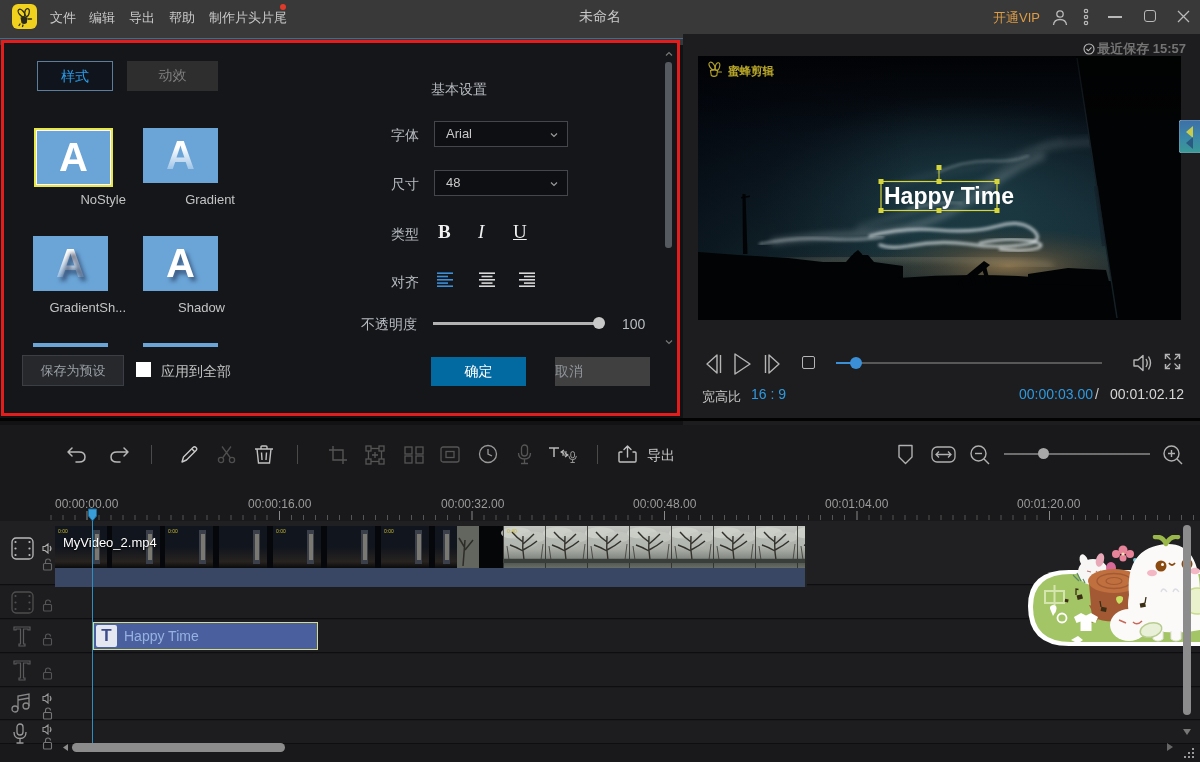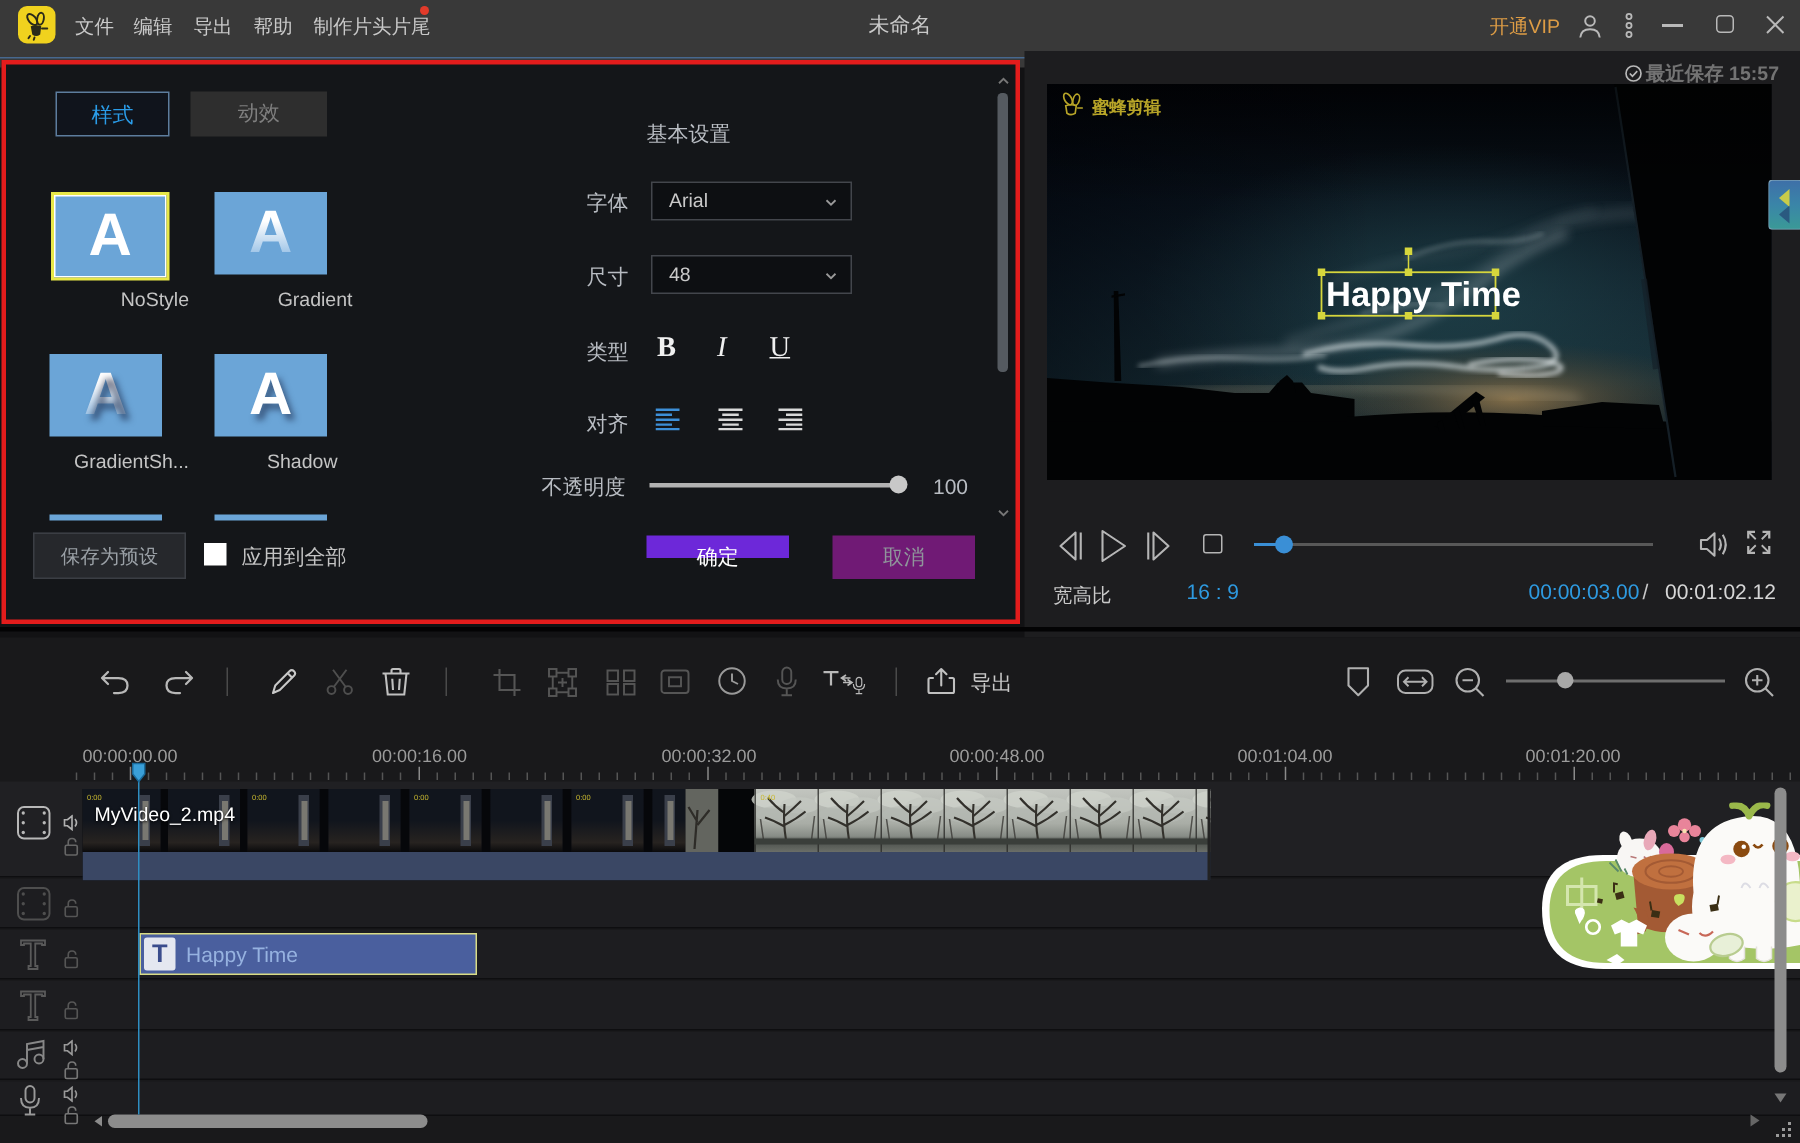--- a/index.html
+++ b/index.html
@@ -24,22 +24,22 @@
 .thumb .A { width:100%; height:100%; display:flex; align-items:center; justify-content:center; font-size:40px; font-weight:bold; color:#fff; }
 .thumb .A.grad { background:linear-gradient(#ffffff 35%, #79aede 90%); -webkit-background-clip:text; background-clip:text; color:transparent; }
 .thumb .A.shad { text-shadow:3px 4px 4px rgba(20,30,60,0.55); }
 .tlabel { position:absolute; width:110px; text-align:right; font-size:13px; color:#c4c4c4; }
 #saveBtn { position:absolute; left:18px; top:312px; width:102px; height:31px; background:#26282c; border:1px solid #3b3e44; color:#9aa0a6; font-size:13px; text-align:center; line-height:29px; }
 #chk { position:absolute; left:132px; top:319px; width:15px; height:15px; background:#ffffff; }
 #chklabel { position:absolute; left:157px; top:320px; font-size:14px; color:#c4c4c4; }
 .flabel { position:absolute; font-size:14px; color:#b8bcc2; }
 .dropdown { position:absolute; left:430px; width:134px; height:26px; background:#0d0f12; border:1px solid #43464c; color:#c9c9c9; font-size:13px; line-height:24px; padding-left:11px; }
 .chev { position:absolute; right:9px; top:9px; width:8px; height:8px; }
-#okBtn { position:absolute; left:427px; top:314px; width:95px; height:15px; background:#6d28d9; color:#fff; font-size:14px; text-align:center; line-height:28px; }
-#cancelBtn { position:absolute; left:551px; top:314px; width:95px; height:29px; background:#701a75; color:#8f959b; font-size:14px; text-align:center; line-height:28px; }
+#okBtn { position:absolute; left:427px; top:314px; width:95px; height:29px; background:#0369a1; color:#fff; font-size:14px; text-align:center; line-height:28px; }
+#cancelBtn { position:absolute; left:551px; top:314px; width:95px; height:29px; background:#404040; color:#8f959b; font-size:14px; text-align:left; line-height:28px; }
 #pscroll { position:absolute; left:661px; top:19px; width:7px; height:186px; background:#555a60; border-radius:3px; }
 .biu { position:absolute; font-family:"Liberation Serif", serif; font-size:19px; color:#f0f0f0; }
 
 
 #preview { position:absolute; left:683px; top:34px; width:517px; height:391px; background:#1d1d1f; }
 #saved { position:absolute; right:14px; top:6px; color:#737373; font-size:13px;font-weight:bold; }
 #video { position:absolute; left:15px; top:22px; width:483px; height:264px; background:#000; }
 #pvcontrols { position:absolute; left:0; top:316px; width:517px; height:40px; }
 #pvbottom { position:absolute; left:0; top:352px; width:517px; height:20px; }
 
@@ -333,21 +333,21 @@
       </svg>
       <svg class="abs" style="left:481px;top:3px;" width="17" height="17" viewBox="0 0 17 17">
         <g stroke="#b5b5b5" stroke-width="1.5" fill="none">
           <path d="M6 1.5 L1.5 1.5 L1.5 6 M11 1.5 L15.5 1.5 L15.5 6 M6 15.5 L1.5 15.5 L1.5 11 M11 15.5 L15.5 15.5 L15.5 11"></path>
           <path d="M1.5 1.5 L6.5 6.5 M15.5 1.5 L10.5 6.5 M1.5 15.5 L6.5 10.5 M15.5 15.5 L10.5 10.5" stroke-width="1.2"></path>
         </g>
       </svg>
     </div>
     <div id="pvbottom">
       <span style="position:absolute;left:19px;color:#c9c9c9;font-size:13px;top:2px;">宽高比</span>
-      <span style="position:absolute;left:68px;color:#2e9ae0;font-size:14px;margin-left:40px;">16 : 9</span>
+      <span style="position:absolute;left:68px;color:#2e9ae0;font-size:14px;">16 : 9</span>
       <span style="position:absolute;left:336px;color:#2e9ae0;font-size:14px;">00:00:03.00</span>
       <span style="position:absolute;left:412px;color:#c9c9c9;font-size:14px;">/</span>
       <span style="position:absolute;left:427px;color:#d6d6d6;font-size:14px;">00:01:02.12</span>
     </div>
   </div>
 
   <div class="abs" style="left:0;top:418px;width:1200px;height:3px;background:#030304;"></div>
 
   <div id="timeline">
     <div id="tltools">

